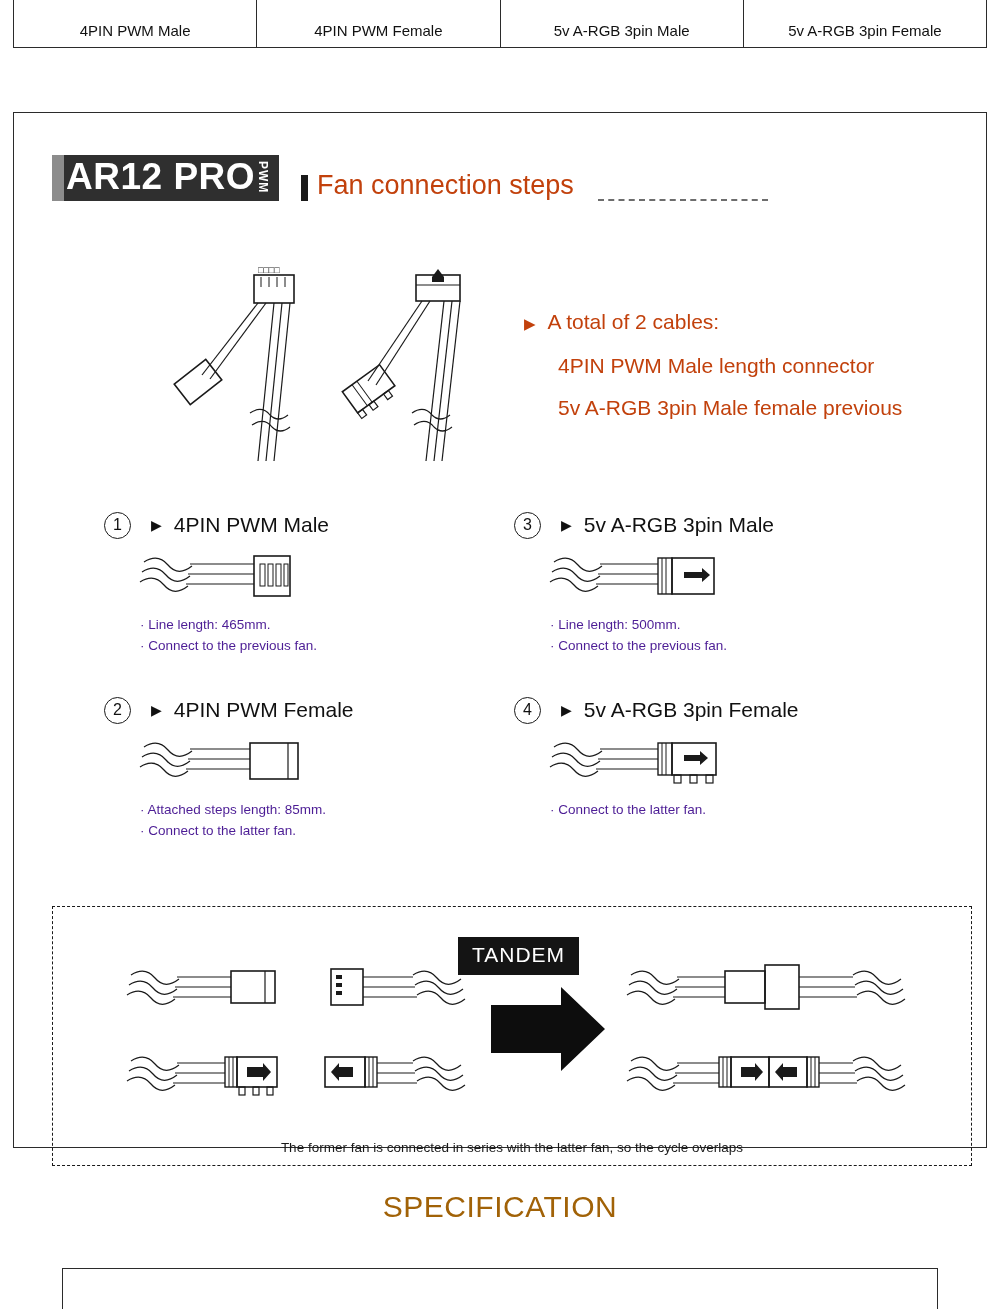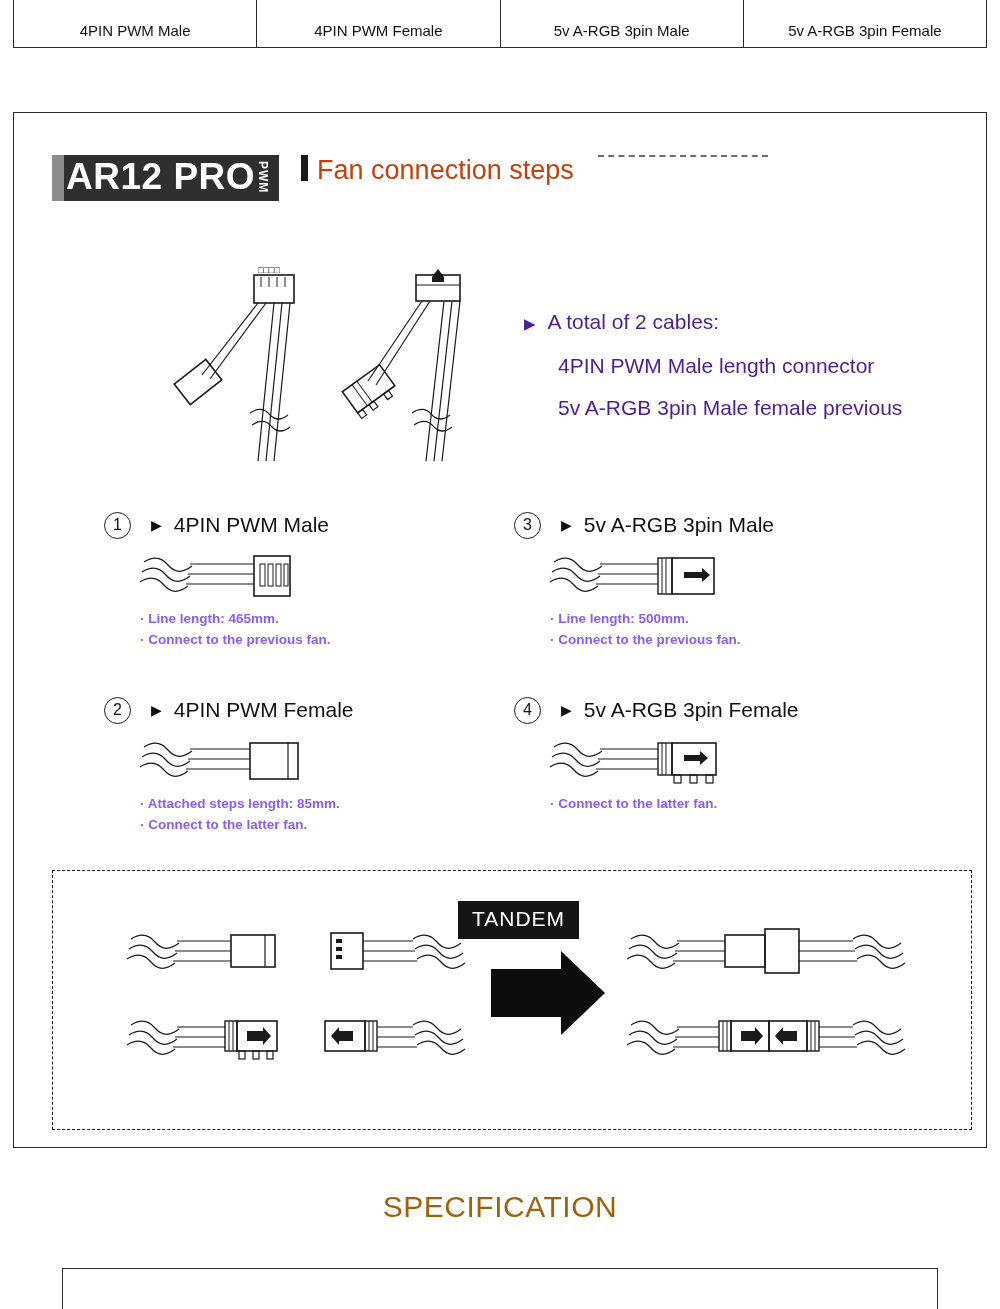--- a/index.html
+++ b/index.html
@@ -54,21 +54,21 @@
     box-sizing: border-box;
     background: #fff;
   }
 
   
   .title-row {
     position: absolute;
     left: 38px;
     top: 42px;
     display: flex;
-    align-items: flex-start;
+    align-items: flex-end;
   }
   .badge {
     position: relative;
     display: inline-flex;
     align-items: center;
     background: linear-gradient(to right, #8c8c8c 0 12px, #2f2f2f 12px 100%);
     padding: 6px 10px 8px 14px;
     height: 46px;
     box-sizing: border-box;
   }
@@ -113,21 +113,21 @@
     position: absolute;
     left: 140px;
     top: 150px;
   }
   .intro-text {
     position: absolute;
     left: 510px;
     top: 188px;
     font-size: 21px;
     line-height: 42px;
-    color: #4c1d95;
+    color: #c2410c;
   }
   .intro-text .arrow { margin-right: 12px; font-size: 15px; }
   .intro-text .indented { display: block; padding-left: 34px; }
 
   
   .item {
     position: absolute;
     width: 420px;
   }
   .item-head {
@@ -152,32 +152,32 @@
     margin-right: 12px;
     font-size: 14px;
     color: #111;
   }
   .item-title {
     font-size: 21px;
     color: #111;
   }
   .item-svg { margin-top: 8px; margin-left: 20px; }
   .item-notes {
+    margin-top: 6px;
     margin-left: 36px;
     font-size: 13.5px;
     line-height: 21px;
-    color: #8b5cf6;
-    font-weight: bold;
+    color: #4c1d95;
   }
 
   
   .tandem-box {
     position: absolute;
     left: 38px;
-    top: 757px;
+    top: 793px;
     width: 920px;
     height: 260px;
     border: 1.5px dashed #1a1a1a;
     box-sizing: border-box;
   }
   .tandem-tag {
     position: absolute;
     left: 405px;
     top: 30px;
     background: #141414;
@@ -499,18 +499,19 @@
       <line class="ln" x1="758" y1="104" x2="758" y2="134" stroke-width="1"></line>
       <line class="ln" x1="762" y1="104" x2="762" y2="134" stroke-width="1"></line>
       <line class="ln" x1="766" y1="110" x2="800" y2="110" stroke-width="1.2"></line>
       <line class="ln" x1="766" y1="120" x2="802" y2="120" stroke-width="1.2"></line>
       <line class="ln" x1="766" y1="130" x2="804" y2="130" stroke-width="1.2"></line>
       <path class="ln" d="M800,108 q14,-9 24,3 q10,12 24,1" stroke-width="1.2"></path>
       <path class="ln" d="M802,118 q14,-9 24,3 q10,12 24,1" stroke-width="1.2"></path>
       <path class="ln" d="M804,128 q14,-9 24,3 q10,12 24,1" stroke-width="1.2"></path>
     </svg>
 
+    <div class="tandem-caption">The former fan is connected in series with the latter fan, so the cycle overlaps</div>
   </div>
 
 </div>
 
 <div class="spec-title">SPECIFICATION</div>
 <div class="spec-box"></div>
 
 </body></html>

